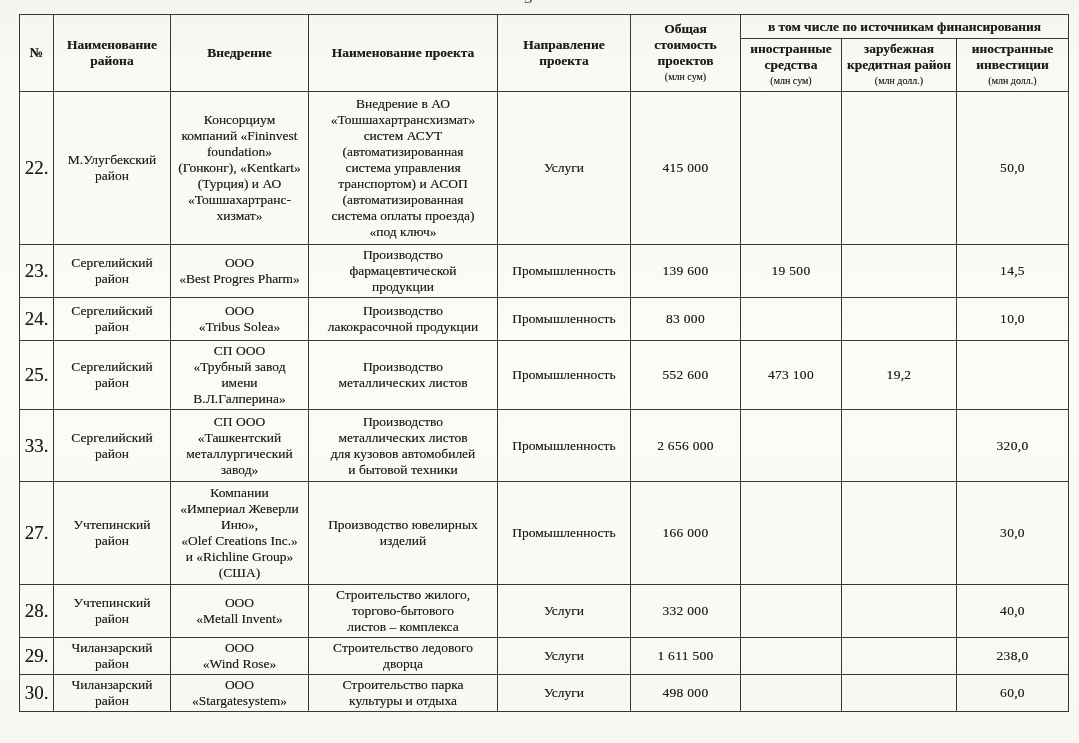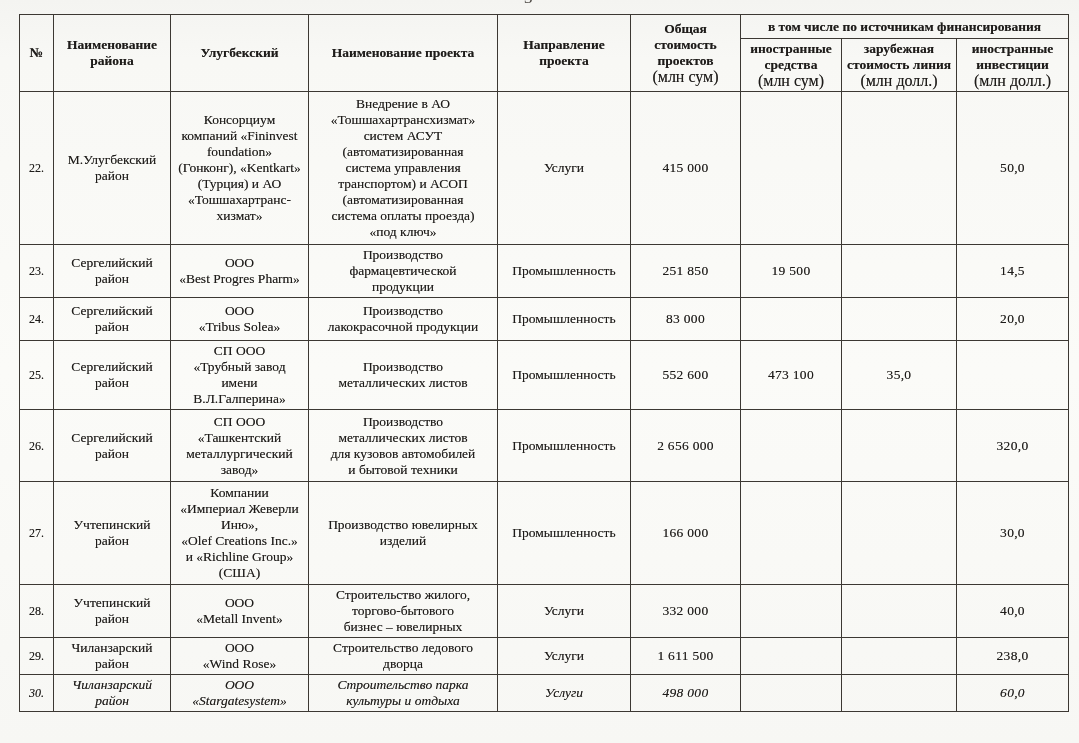--- a/index.html
+++ b/index.html
@@ -48,37 +48,37 @@
     overflow: hidden;
   }
   .doc-table th {
     font-weight: bold;
     font-size: 13.5px;
   }
   .doc-table td {
     font-size: 13.5px;
     font-weight: 400;
   }
-  .unit { display: block; font-weight: 400; font-size: 16px; }
+  .unit { display: block; font-weight: 400; font-size: 10px; }
   tr.group-row { height: 24px; }
   tr.sub-row { height: 50px; }
   tr.group-row th { font-size: 13.5px; margin-top: 21px; }
 
   
   tbody tr:nth-child(1) { height: 153px; }
   tbody tr:nth-child(2) { height: 49px; }
   tbody tr:nth-child(3) { height: 43px; }
   tbody tr:nth-child(4) { height: 48px; }
   tbody tr:nth-child(5) { height: 72px; }
   tbody tr:nth-child(6) { height: 103px; }
   tbody tr:nth-child(7) { height: 47px; }
   tbody tr:nth-child(8) { height: 37px; }
-  tbody tr:nth-child(9) { height: 33px; font-style: italic; }
-
-  td.c-no { font-size: 12px; }
+  tbody tr:nth-child(9) { height: 33px; }
+
+  td.c-no { font-size: 19px; }
   td.c-num { letter-spacing: 0.3px; }
 </style>
 </head>
 <body>
 
 <div class="page">
 
   <div class="page-mark">
     <span>3</span>
   </div>
@@ -93,34 +93,34 @@
       <col style="width:110px">
       <col style="width:101px">
       <col style="width:115px">
       <col style="width:112px">
     </colgroup>
     <thead>
       <tr class="group-row">
         <th rowspan="2">№</th>
         <th rowspan="2">Наименование
 района</th>
-        <th rowspan="2">Улугбекский</th>
+        <th rowspan="2">Внедрение</th>
         <th rowspan="2">Наименование проекта</th>
         <th rowspan="2">Направление
 проекта</th>
         <th rowspan="2"><span>Общая
 стоимость
 проектов</span><span class="unit">(млн сум)</span></th>
         <th colspan="3">в том числе по источникам финансирования</th>
       </tr>
       <tr class="sub-row">
         <th><span>иностранные
 средства</span><span class="unit">(млн сум)</span></th>
         <th><span>зарубежная
-стоимость линия</span><span class="unit">(млн долл.)</span></th>
+кредитная район</span><span class="unit">(млн долл.)</span></th>
         <th><span>иностранные
 инвестиции</span><span class="unit">(млн долл.)</span></th>
       </tr>
     </thead>
     <tbody id="table-body">
         <tr>
           <td class="c-no">22.</td>
           <td class="c-text">М.Улугбекский
 район</td>
           <td class="c-text">Консорциум
@@ -148,56 +148,56 @@
         <tr>
           <td class="c-no">23.</td>
           <td class="c-text">Сергелийский
 район</td>
           <td class="c-text">ООО
 «Best Progres Pharm»</td>
           <td class="c-text">Производство
 фармацевтической
 продукции</td>
           <td class="c-dir">Промышленность</td>
-          <td class="c-num">251 850</td>
+          <td class="c-num">139 600</td>
           <td class="c-num">19 500</td>
           <td class="c-num"></td>
           <td class="c-num">14,5</td>
         </tr>
         <tr>
           <td class="c-no">24.</td>
           <td class="c-text">Сергелийский
 район</td>
           <td class="c-text">ООО
 «Tribus Solea»</td>
           <td class="c-text">Производство
 лакокрасочной продукции</td>
           <td class="c-dir">Промышленность</td>
           <td class="c-num">83 000</td>
           <td class="c-num"></td>
           <td class="c-num"></td>
-          <td class="c-num">20,0</td>
+          <td class="c-num">10,0</td>
         </tr>
         <tr>
           <td class="c-no">25.</td>
           <td class="c-text">Сергелийский
 район</td>
           <td class="c-text">СП ООО
 «Трубный завод
 имени В.Л.Галперина»</td>
           <td class="c-text">Производство
 металлических листов</td>
           <td class="c-dir">Промышленность</td>
           <td class="c-num">552 600</td>
           <td class="c-num">473 100</td>
-          <td class="c-num">35,0</td>
-          <td class="c-num"></td>
-        </tr>
-        <tr>
-          <td class="c-no">26.</td>
+          <td class="c-num">19,2</td>
+          <td class="c-num"></td>
+        </tr>
+        <tr>
+          <td class="c-no">33.</td>
           <td class="c-text">Сергелийский
 район</td>
           <td class="c-text">СП ООО
 «Ташкентский
 металлургический
 завод»</td>
           <td class="c-text">Производство
 металлических листов
 для кузовов автомобилей
 и бытовой техники</td>
@@ -226,21 +226,21 @@
           <td class="c-num">30,0</td>
         </tr>
         <tr>
           <td class="c-no">28.</td>
           <td class="c-text">Учтепинский
 район</td>
           <td class="c-text">ООО
 «Metall Invent»</td>
           <td class="c-text">Строительство жилого,
 торгово-бытового
-бизнес – ювелирных</td>
+листов – комплекса</td>
           <td class="c-dir">Услуги</td>
           <td class="c-num">332 000</td>
           <td class="c-num"></td>
           <td class="c-num"></td>
           <td class="c-num">40,0</td>
         </tr>
         <tr>
           <td class="c-no">29.</td>
           <td class="c-text">Чиланзарский
 район</td>

